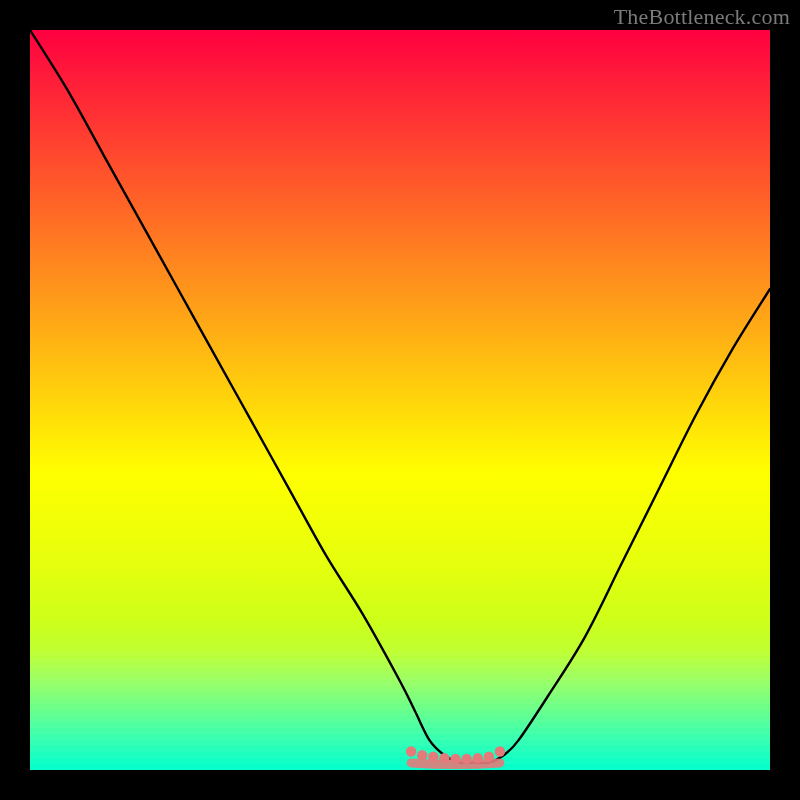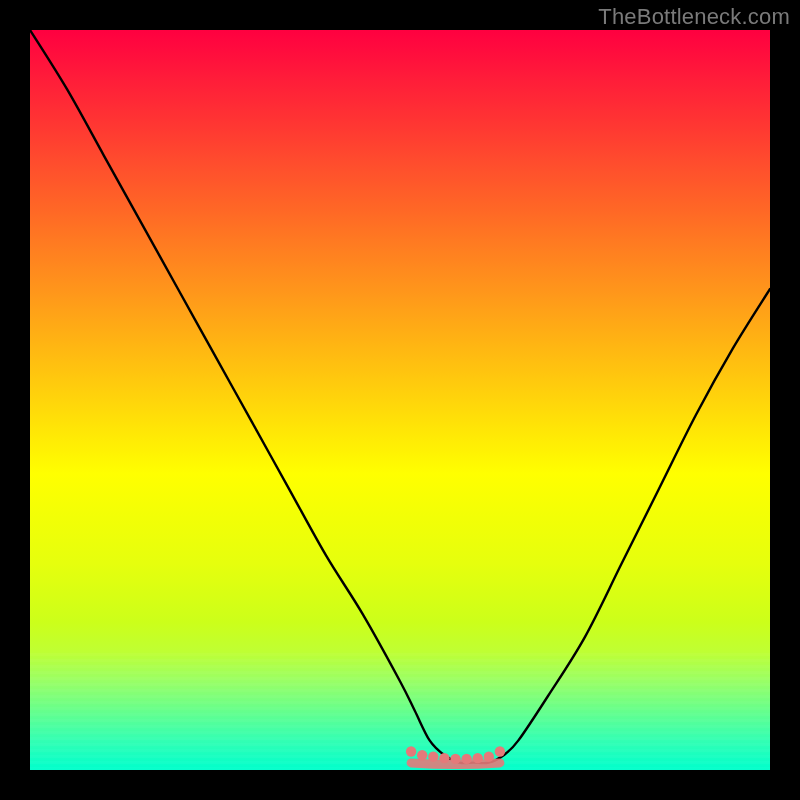--- a/index.html
+++ b/index.html
@@ -70,21 +70,21 @@
   svg.curve {
     position: absolute;
     inset: 0;
     width: 100%;
     height: 100%;
   }
   .watermark {
     position: absolute;
     top: 4px;
     right: 10px;
-    font-family: Liberation Sans, sans-serif;
+    font-family: Liberation Serif, serif;
     font-size: 22px;
     color: #7a7a7a;
     letter-spacing: 0.2px;
     user-select: none;
   }
 </style>
 </head>
 <body>
 <div class="frame">
 

